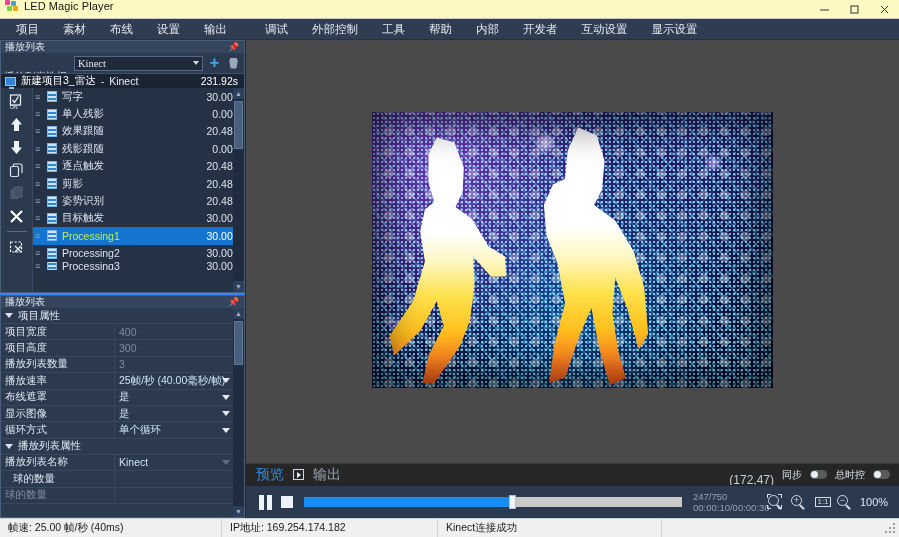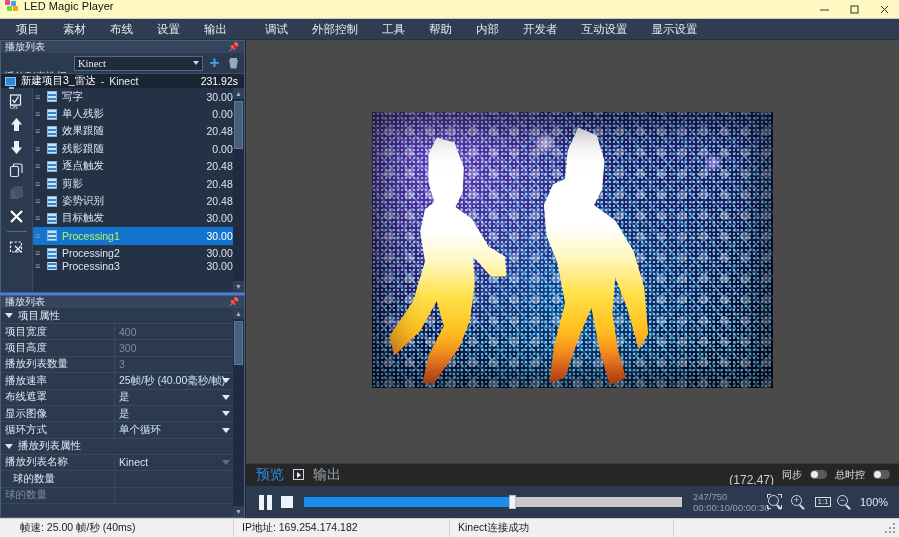--- a/index.html
+++ b/index.html
@@ -218,21 +218,21 @@
   .zb.one .box { position:absolute; left:1px; top:2px; width:16px;height:10px;
                  border:1.4px solid #d3dbe6; display:flex;align-items:center;justify-content:center;
                  font-size:8px; line-height:1; }
   .zoompct { color:#e0e7f0; font-size:11px; width:30px; }
 
   
   .statusbar { height:19px; flex:0 0 19px; background:#f0f0f0; border-top:1px solid #cfcfcf;
                display:flex; align-items:center; color:#1a1a1a; font-size:10.5px; }
   .sb-cell { height:19px; display:flex; align-items:center; padding:0 8px;
              border-right:1px solid #d2d2d2; }
-  .sb-cell.a { width:222px;margin-left:12px; }
+  .sb-cell.a { width:222px; }
   .sb-cell.b { width:216px; }
   .sb-cell.c { width:224px; }
   .sb-grip { margin-left:auto; width:14px; height:14px; position:relative; margin-right:2px; }
   .sb-grip i { position:absolute; width:2px;height:2px; background:#9a9a9a; }
 </style>
 </head>
 <body>
 
 <div class="app">
 

